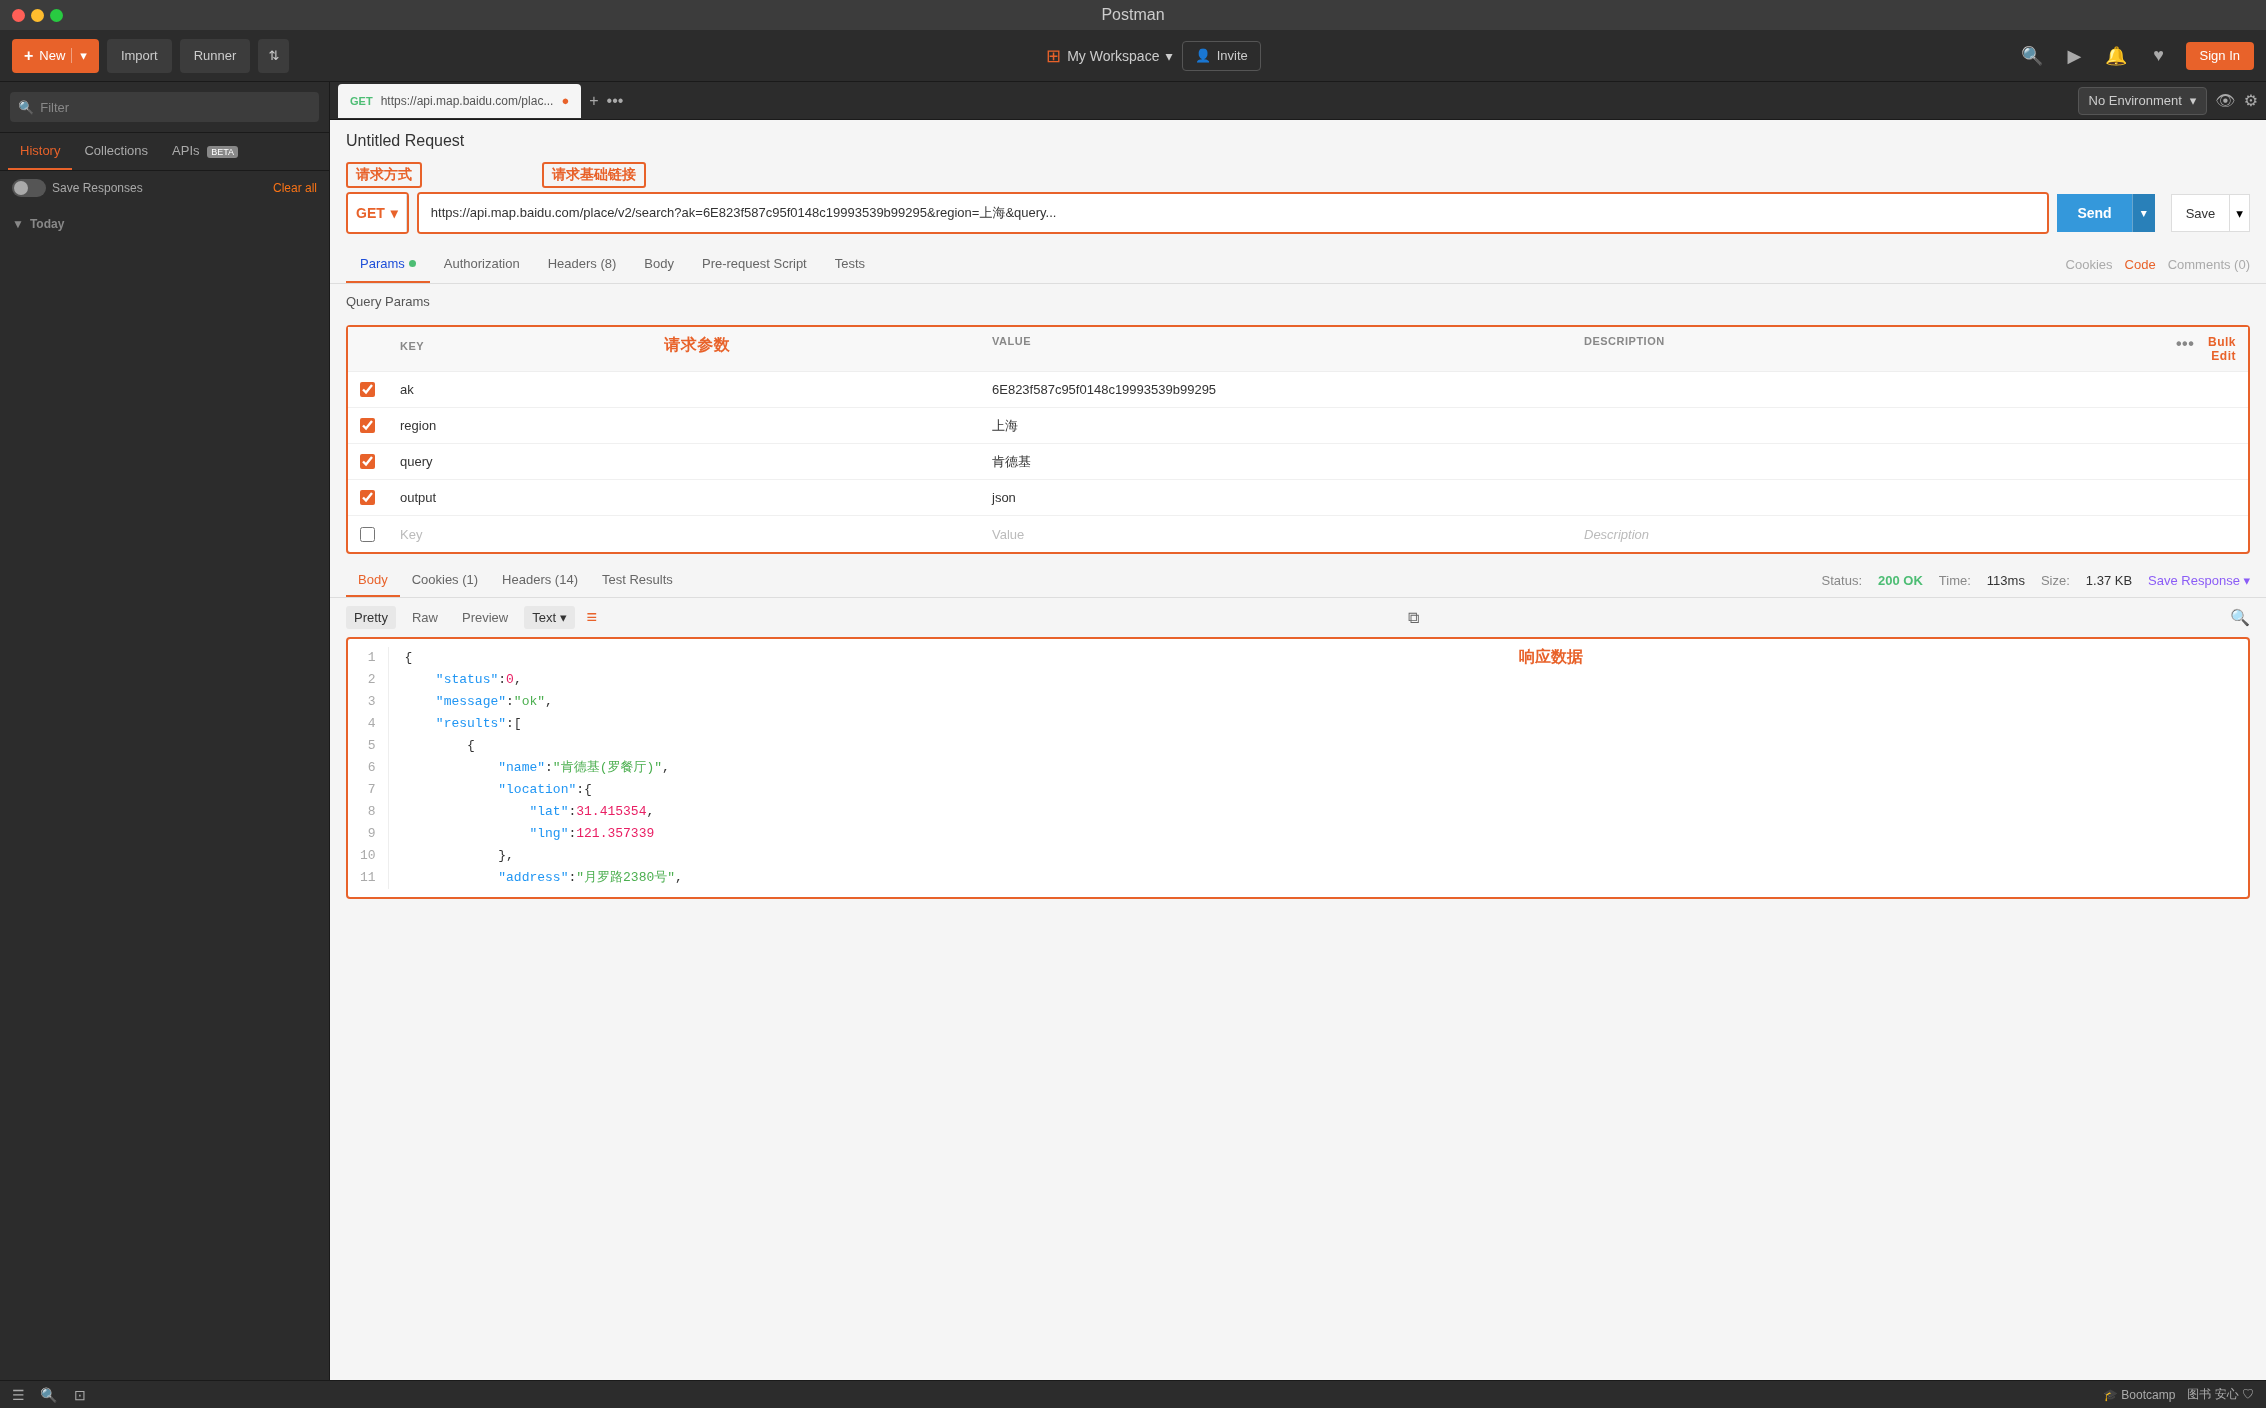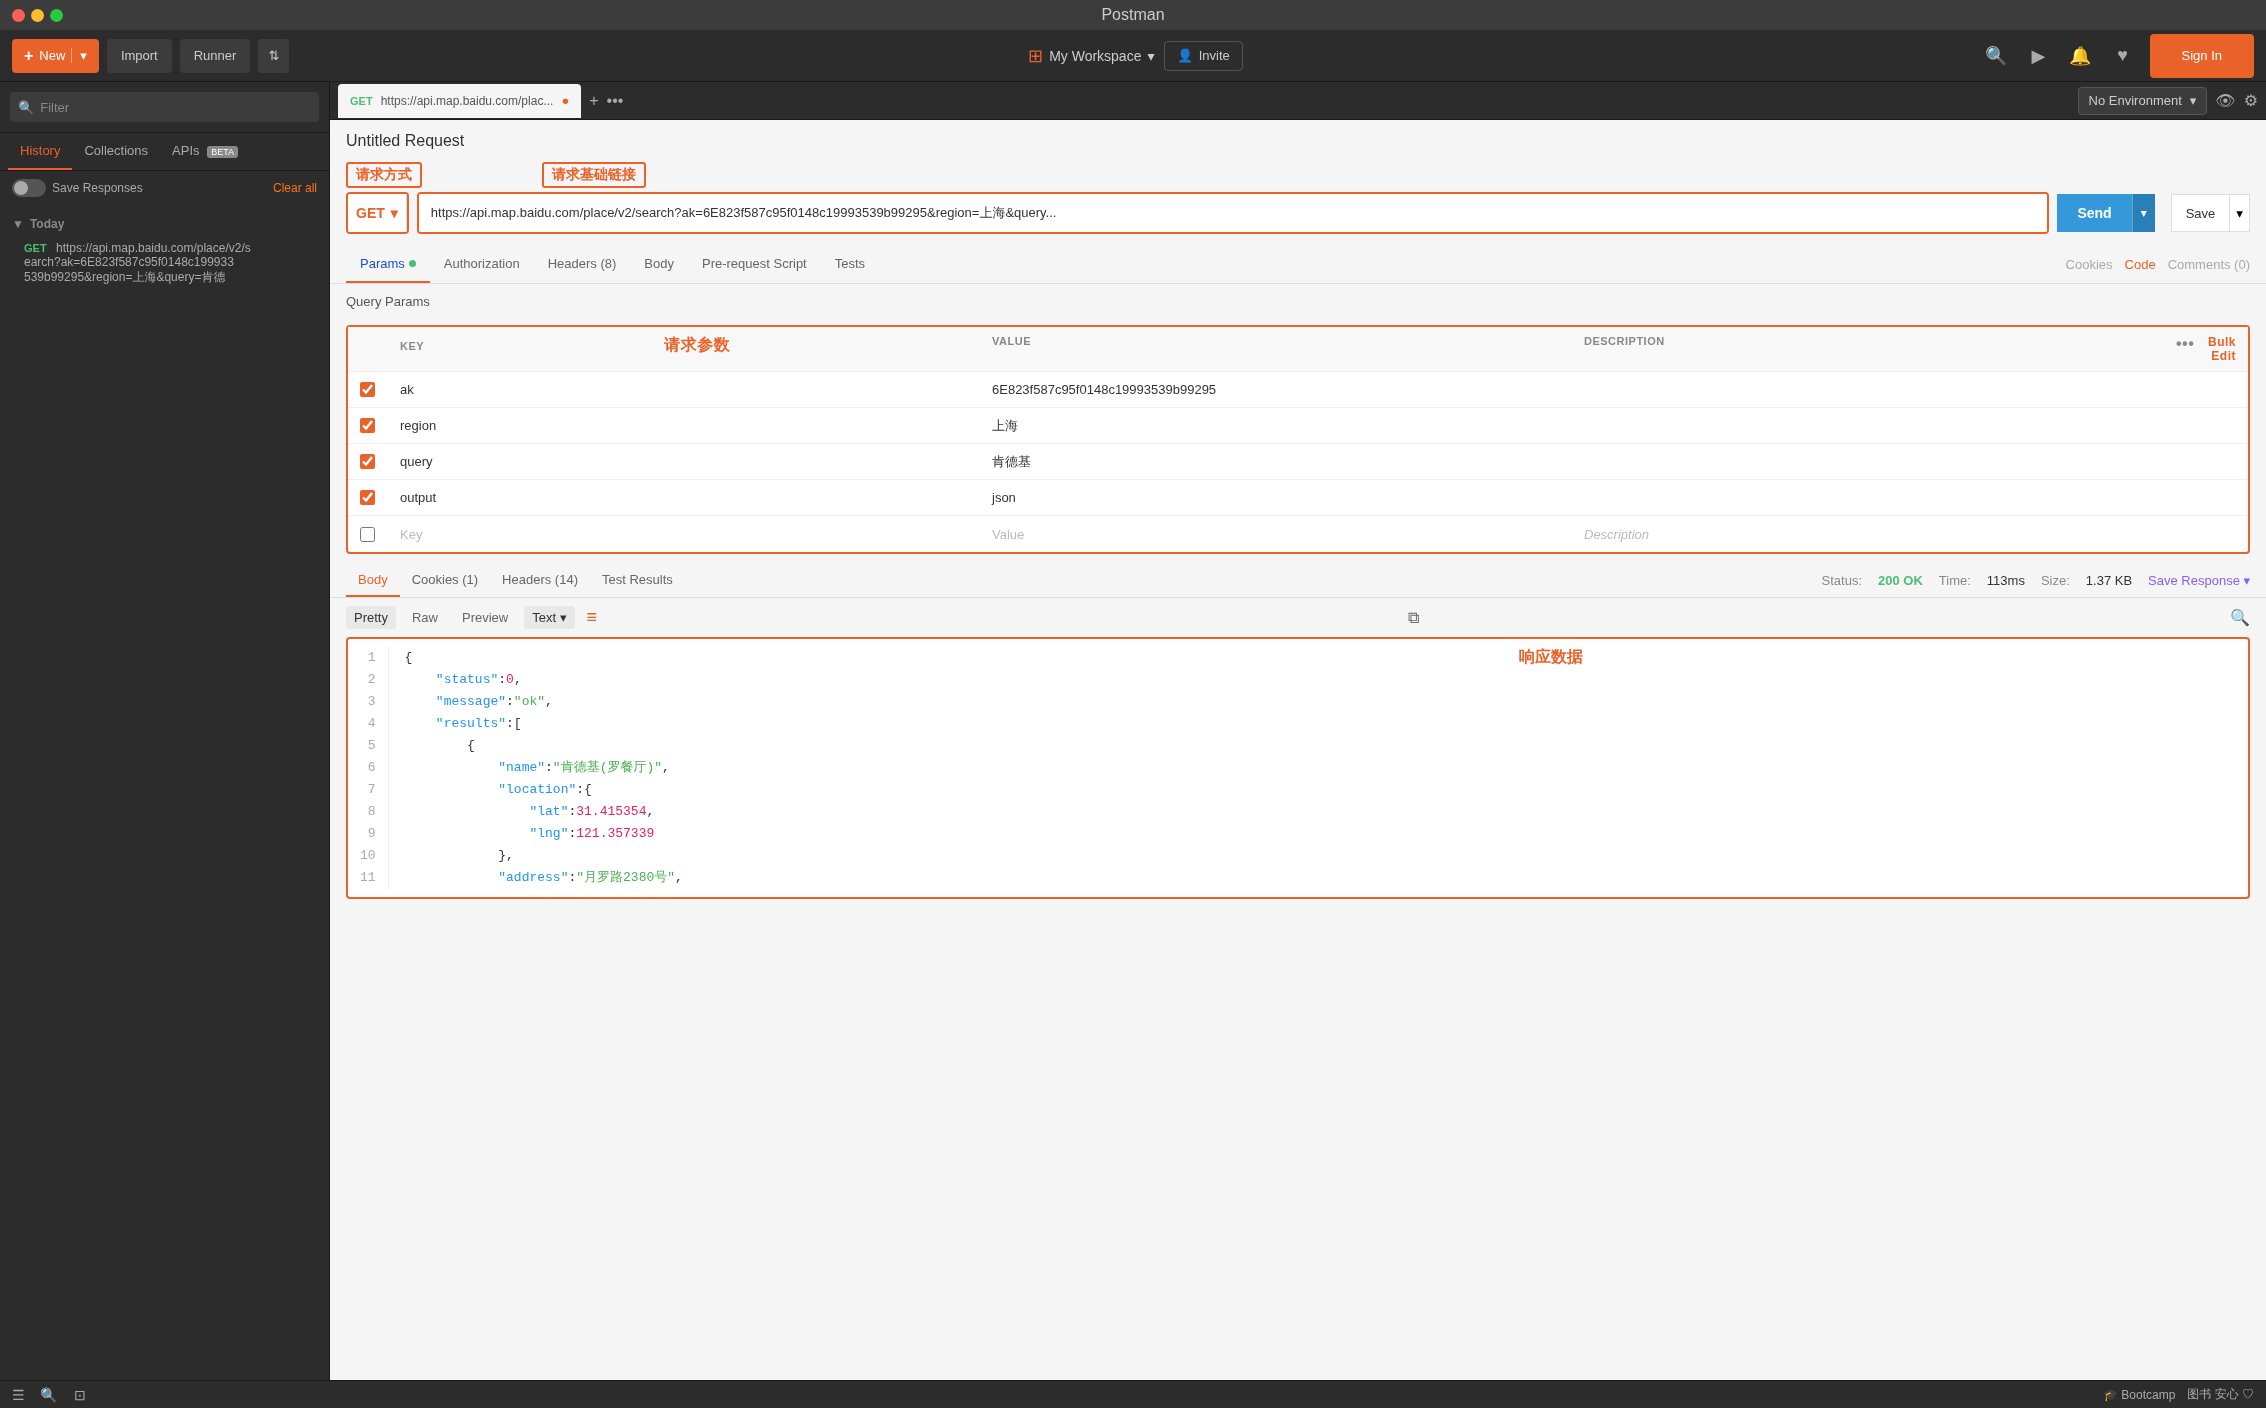--- a/index.html
+++ b/index.html
@@ -110,22 +110,22 @@
       height: 30px;
       display: flex;
       align-items: center;
       justify-content: center;
     }
     .sign-in-btn {
       background: #e8622a;
       color: white;
       border: none;
       border-radius: 4px;
-      padding: 0 32px;
-      height: 44px;
+      padding: 0 14px;
+      height: 28px;
       cursor: pointer;
       font-size: 13px;
     }
 
     
     .main-layout {
       display: flex;
       height: calc(100vh - 30px - 52px);
     }
 
@@ -640,24 +640,20 @@
           <div class="toggle-knob"></div>
         </div>
         <span>Save Responses</span>
       </div>
       <span class="clear-all">Clear all</span>
     </div>
     <div class="sidebar-history">
       <div class="history-group-header">
         <span>▼</span>
         <span>Today</span>
-      </div>
-      <div class="history-item">
-        <span class="history-item-method">GET</span>
-        <span class="history-item-url">https://api.map.baidu.com/place/v2/s<br>earch?ak=6E823f587c95f0148c199933<br>539b99295&amp;region=上海&amp;query=肯德</span>
       </div>
     </div>
   </div>
 
   <div class="content-area">
 
     <div class="tabs-bar">
       <div class="request-tab">
         <span class="method-badge">GET</span>
         <span class="tab-url">https://api.map.baidu.com/plac...</span>

